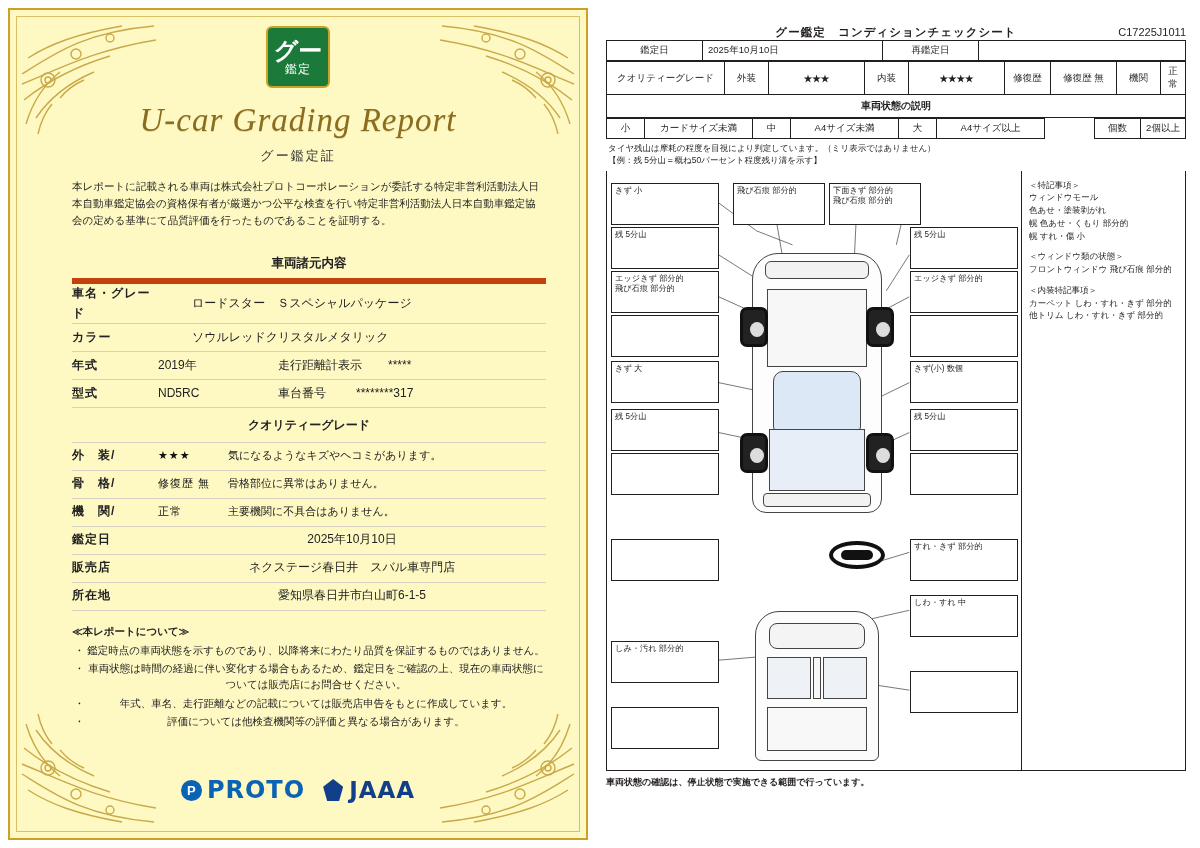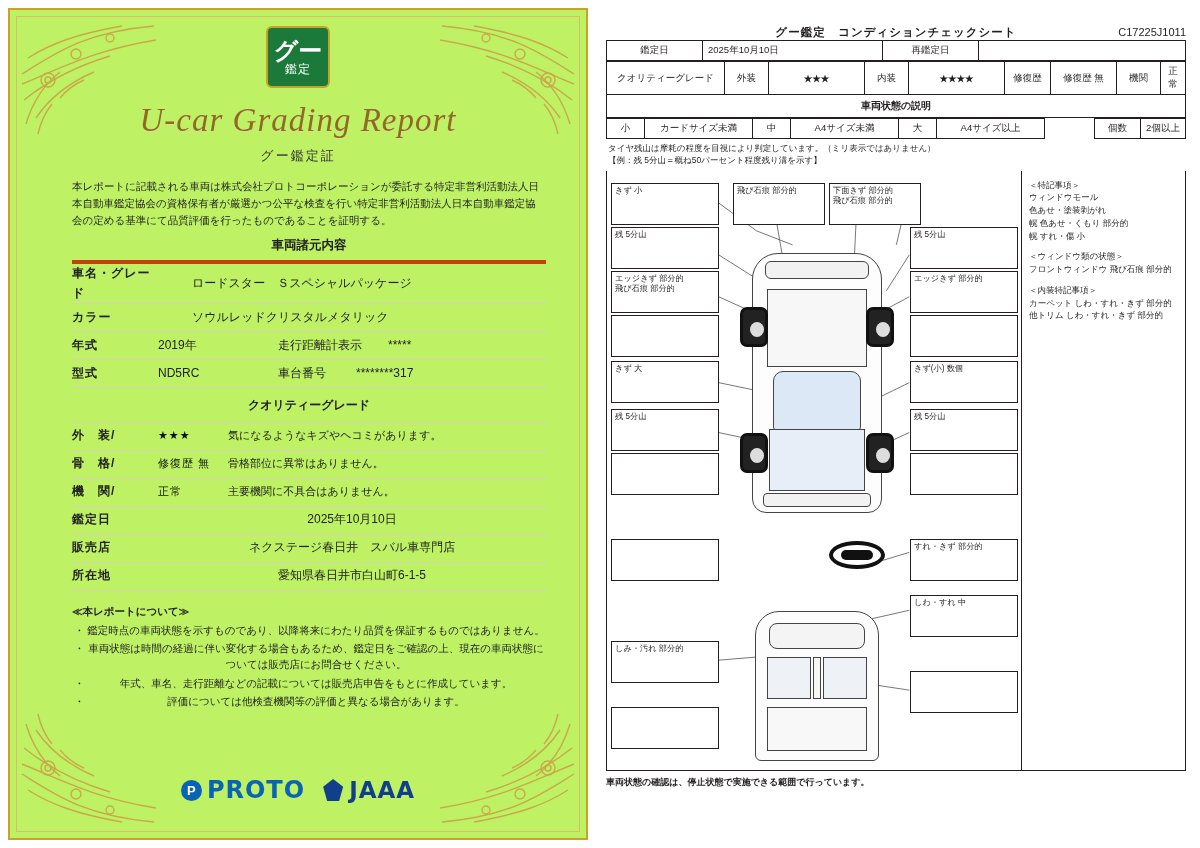--- a/index.html
+++ b/index.html
@@ -11,21 +11,21 @@
     color:#231f20;
     position:relative;
     overflow:hidden;
   }
   .page { position:absolute; inset:0; display:flex; }
 
   
   .cert {
     position:absolute; left:8px; top:8px; width:580px; height:832px;
     border:2px solid #c9a227;
-    background:#bef264;
+    background:#fef9c3;
   }
   .cert-inner {
     position:absolute; inset:6px;
     border:1px solid #d8bf63;
   }
   .corner {
     position:absolute; width:150px; height:150px; pointer-events:none;
   }
   .corner svg { width:100%; height:100%; }
   .c-tl { left:4px; top:4px; }
@@ -60,26 +60,26 @@
     position:absolute; left:0; right:0; top:137px;
     text-align:center; font-size:13px; color:#333; letter-spacing:2px;
   }
 
   .cert-body {
     position:absolute; left:62px; right:40px; top:168px;
     font-size:11.5px; line-height:1.62; color:#222;
   }
 
   .sec-title {
-    margin-top:6px;
+    margin-top:24px;
     text-align:center;
     font-size:12.5px;
     font-weight:bold;
     padding-bottom:5px;
-    border-bottom:4px solid #c2410c;
+    border-bottom:6px solid #c2410c;
   }
   .row {
     display:flex; align-items:center;
     border-bottom:1px solid #d5d0c2;
     min-height:28px;
     font-size:12px;
   }
   .row .lbl { width:86px; font-weight:bold; letter-spacing:1px; }
   .row .val { flex:1; }
   .row .val2 { margin-left:34px; }

